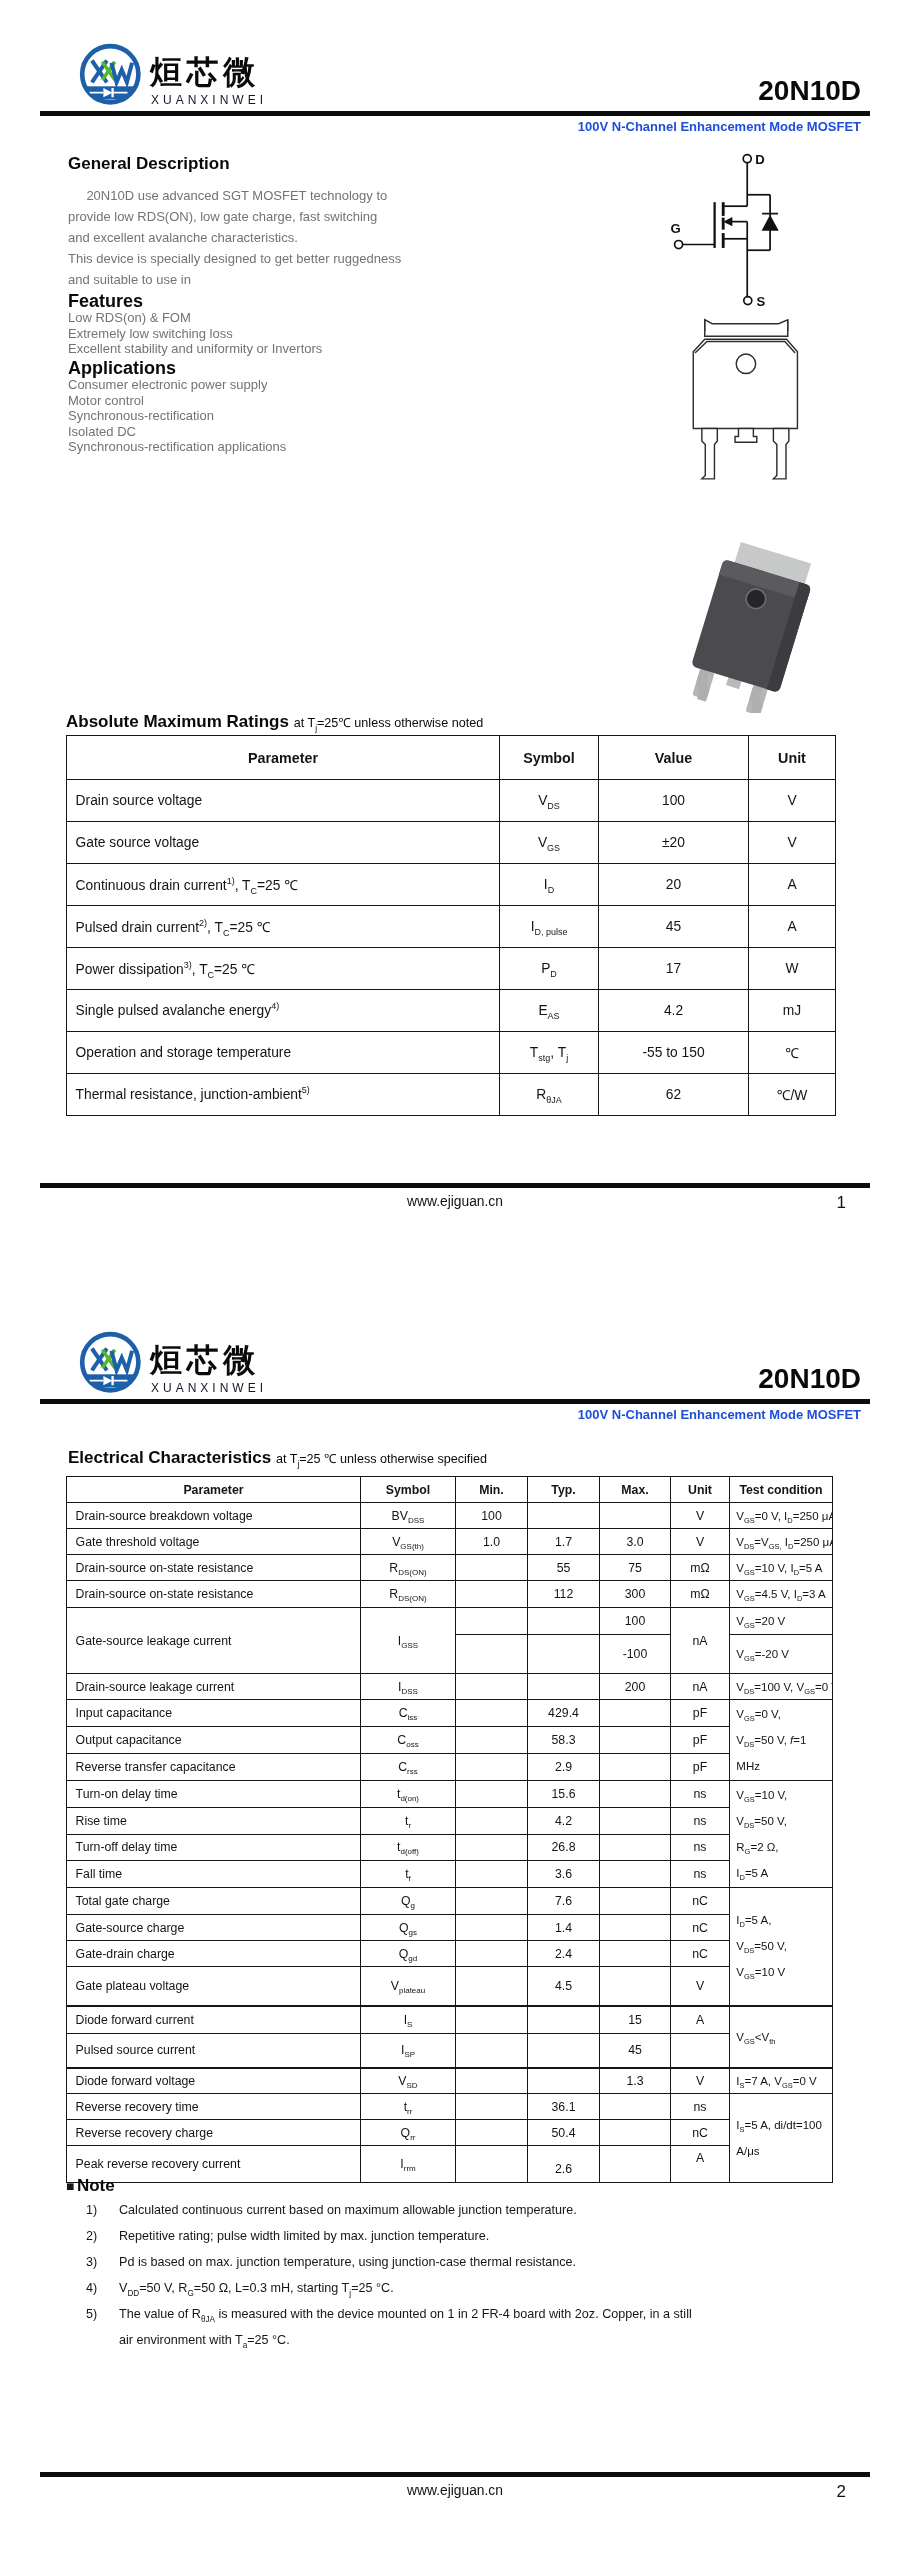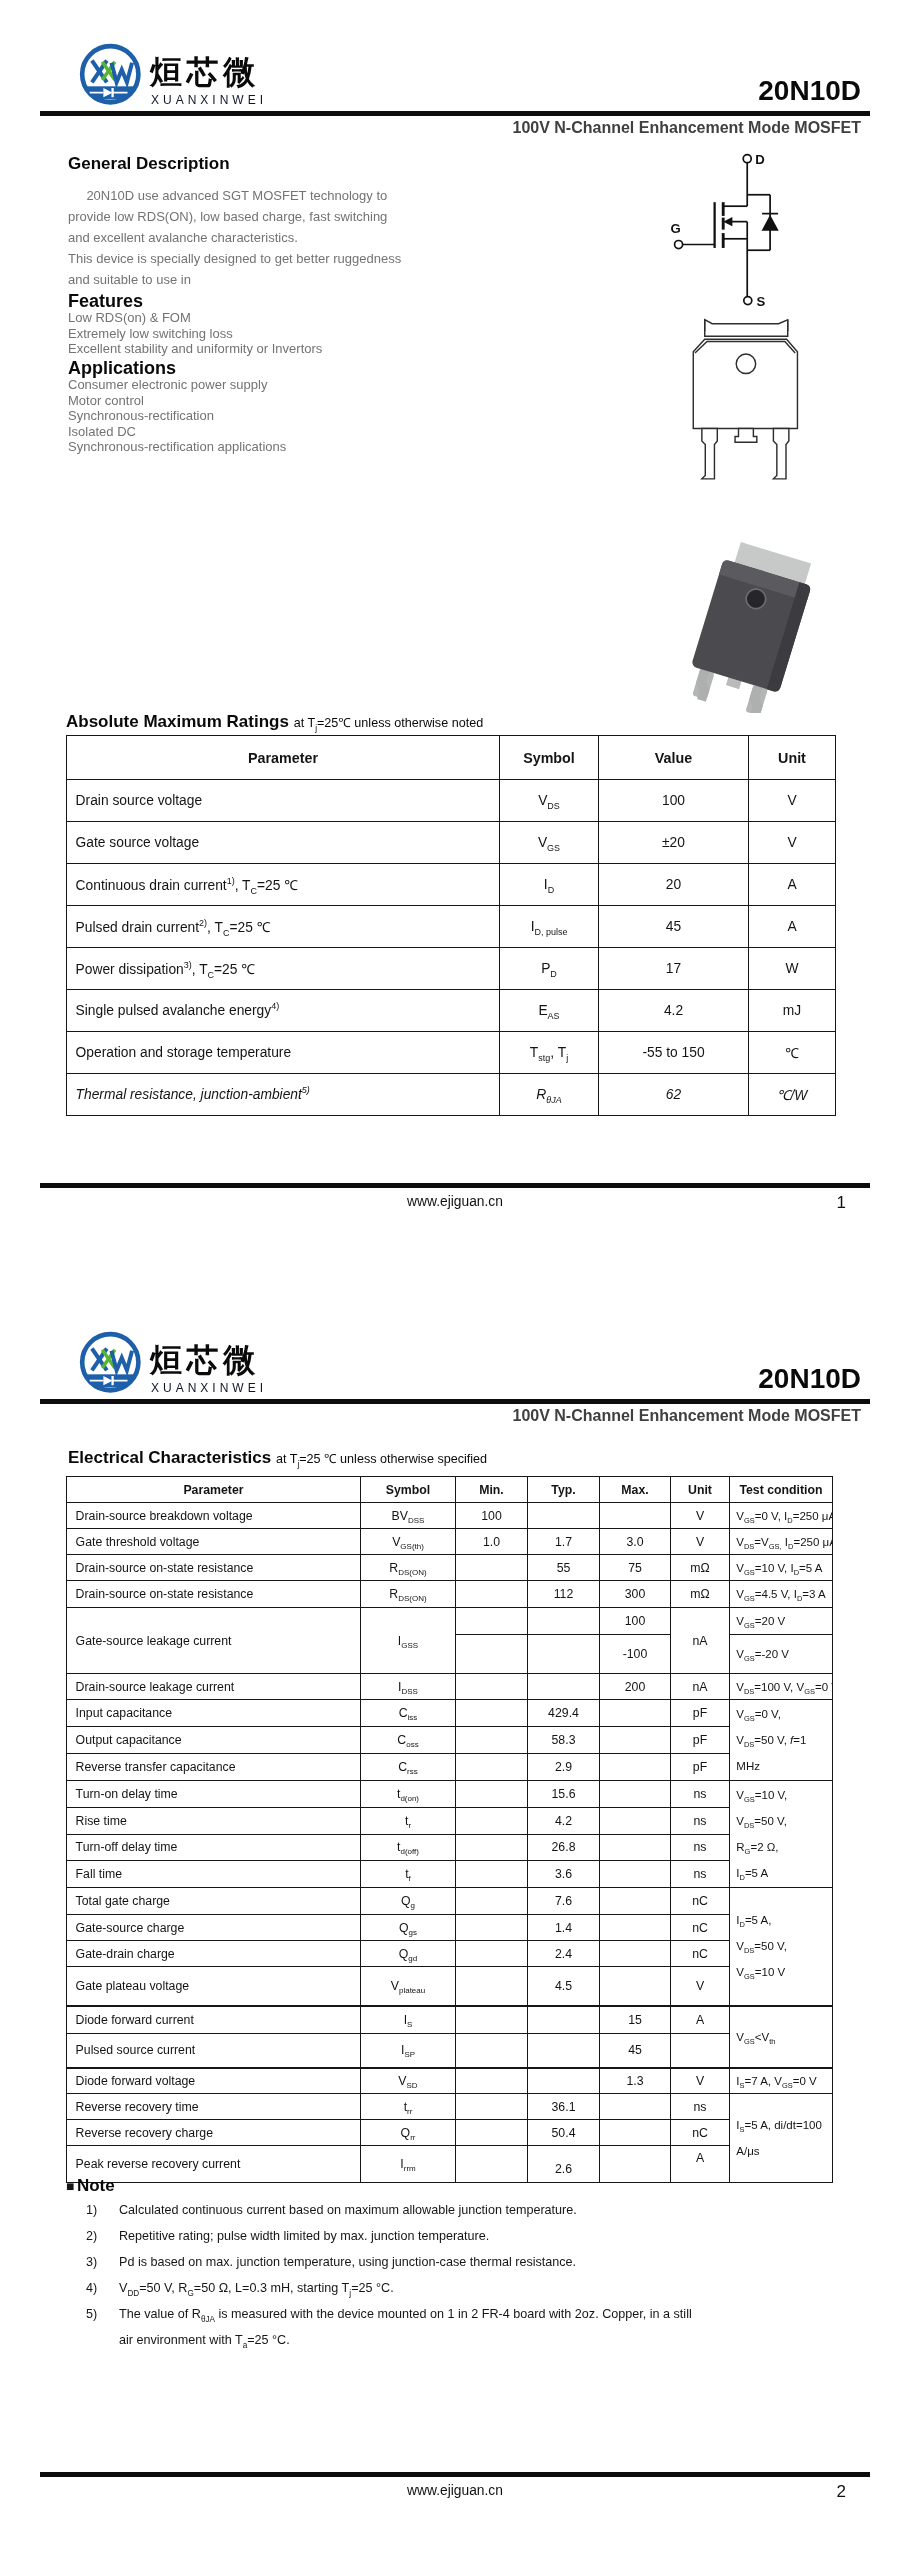--- a/index.html
+++ b/index.html
@@ -4,21 +4,21 @@
 <style>
   html,body{margin:0;padding:0;background:#ffffff;}
   .sheet{position:relative;width:910px;height:2576px;background:#fff;
          font-family:"Liberation Sans",sans-serif;color:#161616;overflow:hidden;}
   .page{position:absolute;left:0;width:910px;height:1288px;background:#fff;}
   .abs{position:absolute;}
   .hrule{position:absolute;background:#0d0d0d;height:4.6px;}
   .brand-cn{font-weight:bold;font-size:32px;letter-spacing:4.6px;color:#0a0a0a;line-height:1;}
   .brand-en{font-size:12px;letter-spacing:4px;color:#0f172a;line-height:1;}
   .part{font-weight:bold;font-size:28px;color:#0a0a0a;line-height:1;}
-  .subtitle{font-weight:bold;font-size:16px;color:#404040;line-height:1;}
+  .subtitle{font-weight:bold;font-size:13px;color:#1d4ed8;line-height:1;}
   .h1{font-weight:bold;font-size:17px;color:#0a0a0a;line-height:1;}
   .h1 .sfx{font-weight:normal;font-size:12.6px;}
   .bodytxt{font-size:13px;color:#737373;}
   .para div{line-height:21px;white-space:nowrap;}
   .para .indent{text-indent:18.4px;}
   .list div{line-height:15.6px;white-space:nowrap;font-size:13px;}
   .t{position:absolute;border-collapse:collapse;table-layout:fixed;color:#141414;}
   .t td,.t th{border:1.1px solid #161616;overflow:hidden;}
   .t th{font-weight:bold;text-align:center;}
   .t1{font-size:13.8px;}
@@ -67,21 +67,21 @@
     </svg>
     <div class="abs brand-cn" style="left:150px;top:56px;">烜芯微</div>
     <div class="abs brand-en" style="left:151px;top:94px;">XUANXINWEI</div>
     <div class="abs part" style="right:49px;top:77px;">20N10D</div>
     <div class="abs hrule" style="left:40px;top:111px;width:830px;"></div>
     <div class="abs subtitle" style="right:49px;top:120px;">100V N-Channel Enhancement Mode MOSFET</div>
 
     <div class="abs h1" style="left:68px;top:155px;">General Description</div>
     <div class="abs bodytxt para" style="left:68px;top:185px;">
       <div class="indent">20N10D use advanced SGT  MOSFET technology to</div>
-      <div>provide low RDS(ON), low based charge, fast  switching</div>
+      <div>provide low RDS(ON), low gate charge, fast  switching</div>
       <div>and excellent avalanche characteristics.</div>
       <div>This device is specially designed to get better ruggedness</div>
       <div>and suitable to use in</div>
     </div>
 
     <div class="abs h1" style="left:68px;top:292px;font-size:18px;">Features</div>
     <div class="abs bodytxt list" style="left:68px;top:310px;">
       <div>Low RDS(on) &amp; FOM</div>
       <div>Extremely low switching loss</div>
       <div>Excellent stability and uniformity or Invertors</div>
@@ -207,21 +207,21 @@
         <td class="ctr">E<sub>AS</sub></td>
         <td class="ctr">4.2</td>
         <td class="ctr">mJ</td>
       </tr>
       <tr style="height:42px;">
         <td class="pl">Operation and storage temperature</td>
         <td class="ctr">T<sub>stg</sub>, T<sub>j</sub></td>
         <td class="ctr">-55 to 150</td>
         <td class="ctr">℃</td>
       </tr>
-      <tr style="height:42px;font-style:italic;">
+      <tr style="height:42px;">
         <td class="pl">Thermal resistance, junction-ambient<sup>5)</sup></td>
         <td class="ctr">R<sub>θJA</sub></td>
         <td class="ctr">62</td>
         <td class="ctr">℃/W</td>
       </tr>
     </tbody>
       </table>
 
     <div class="abs hrule" style="left:40px;top:1183px;width:830px;"></div>
     <div class="foot-url" style="top:1194px;">www.ejiguan.cn</div>

